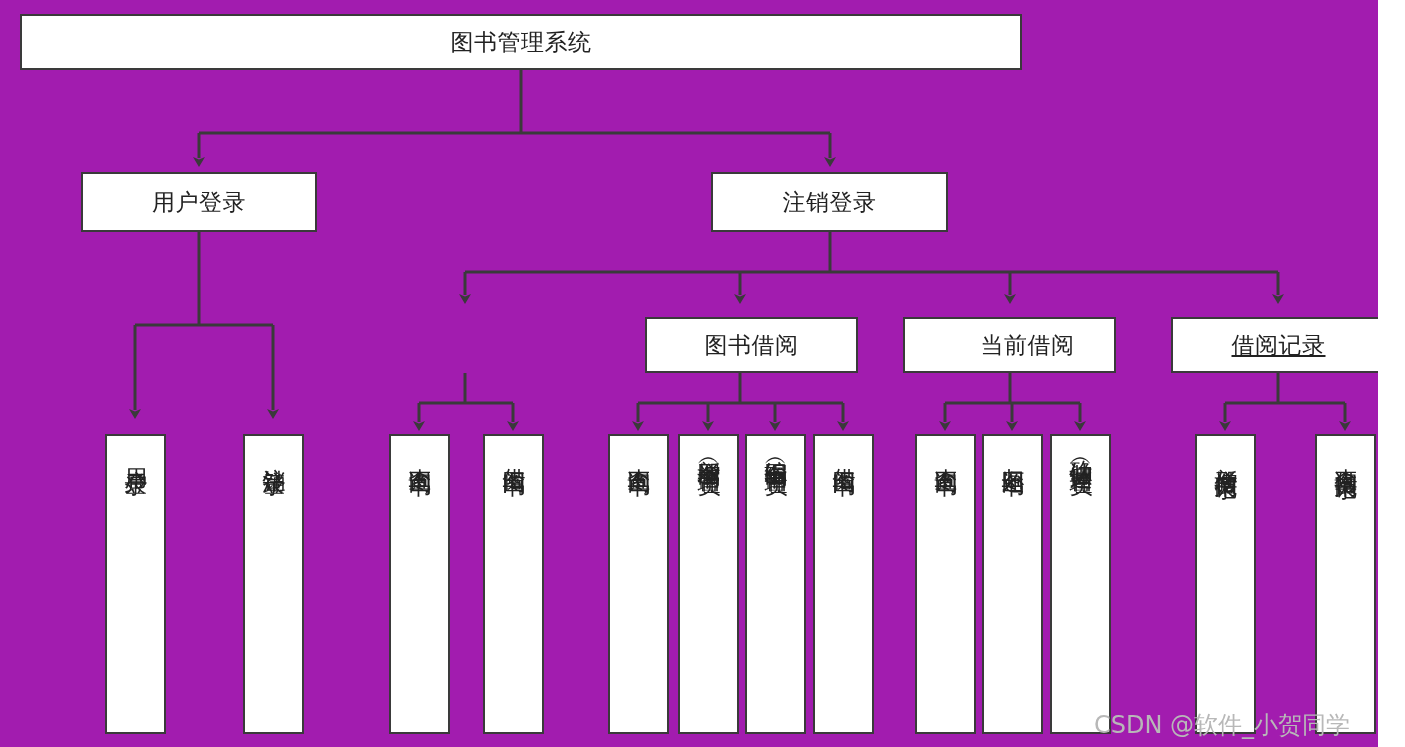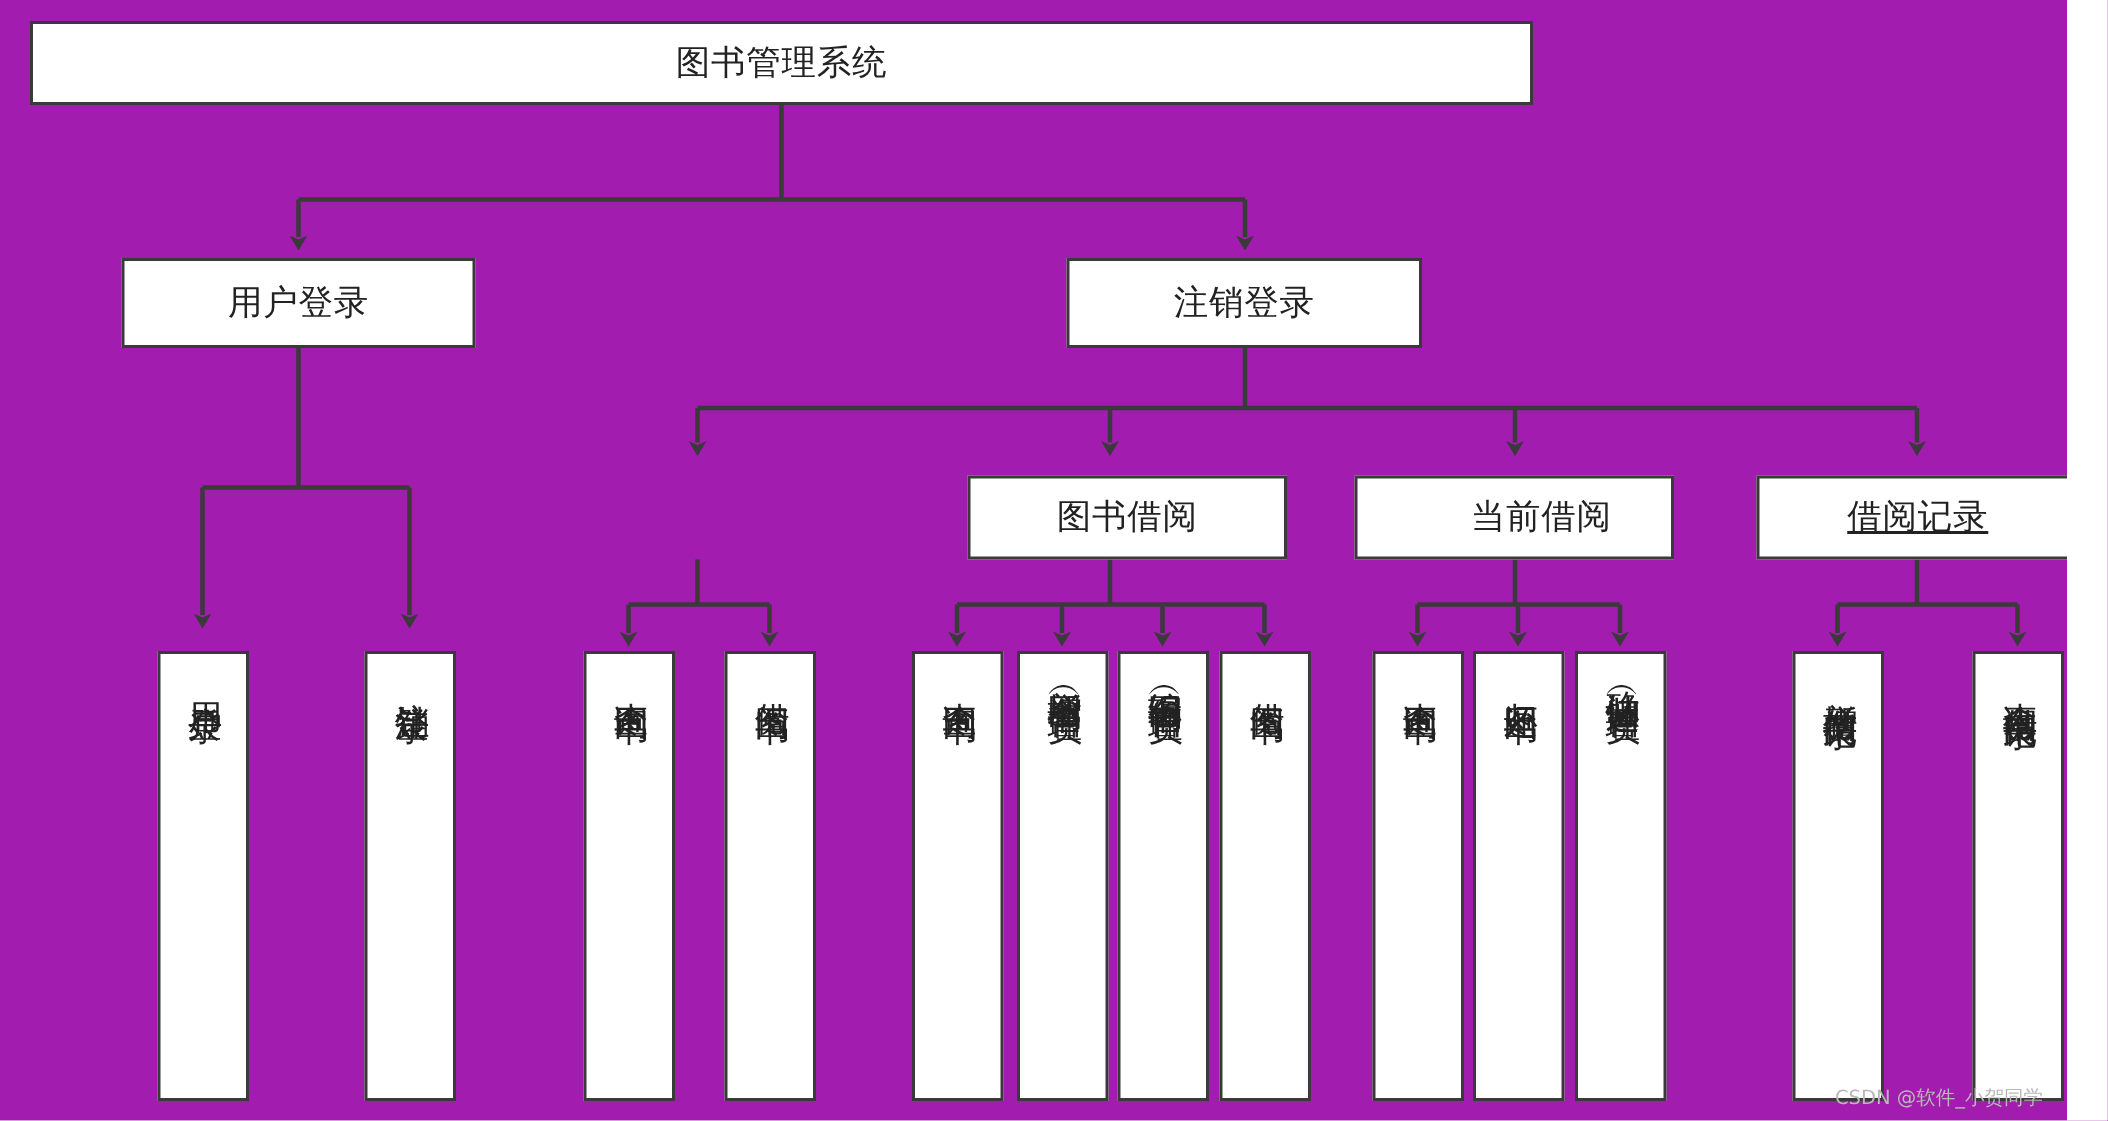--- a/index.html
+++ b/index.html
@@ -56,23 +56,23 @@
   .node.v .lbl {
     writing-mode: vertical-rl;
     text-orientation: upright;
     font-size: 23px;
     line-height: 1.12;
     letter-spacing: 2px;
     white-space: nowrap;
   }
   .watermark {
     position: absolute;
-    right: 16px;
+    right: 28px;
     bottom: 6px;
-    font-size: 13px;
+    font-size: 24px;
     color: #b8b8b8;
     z-index: 5;
     white-space: nowrap;
     pointer-events: none;
   }
 </style>
 </head>
 <body>
 
 <div id="canvas">

